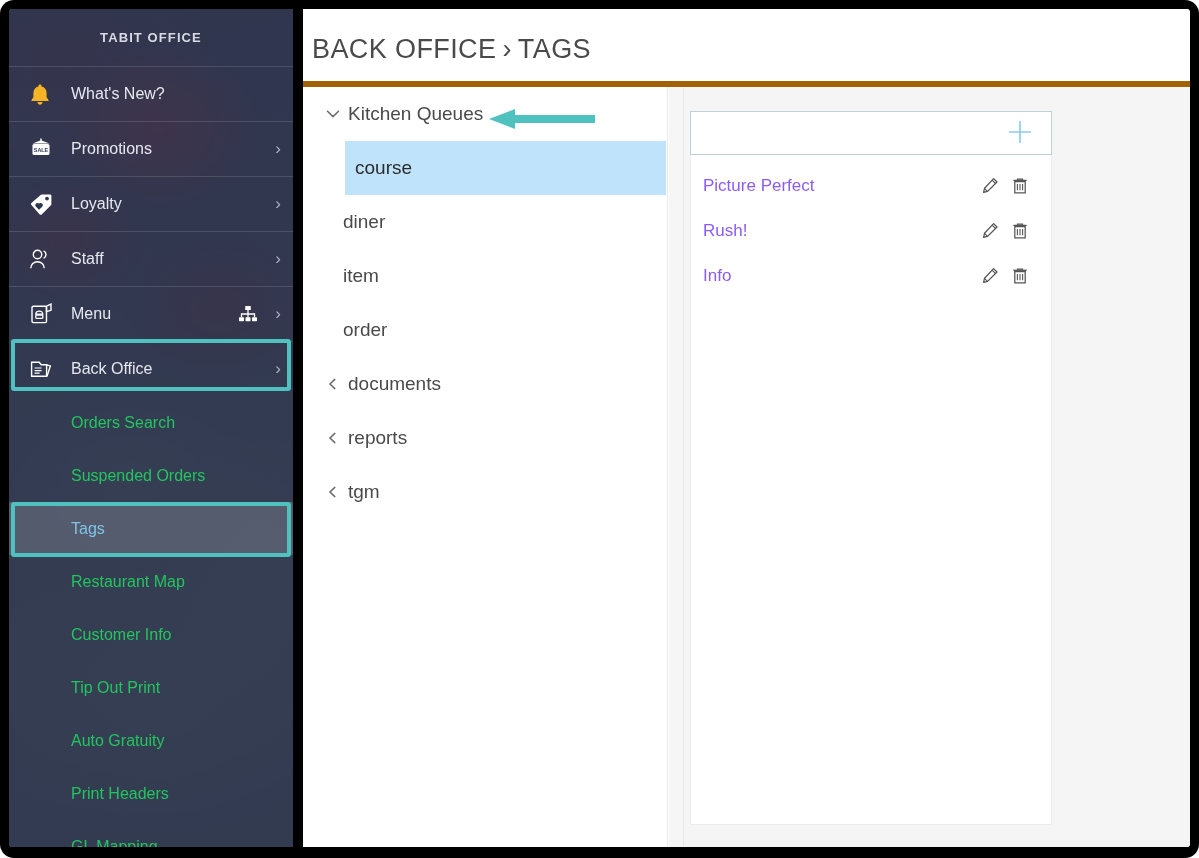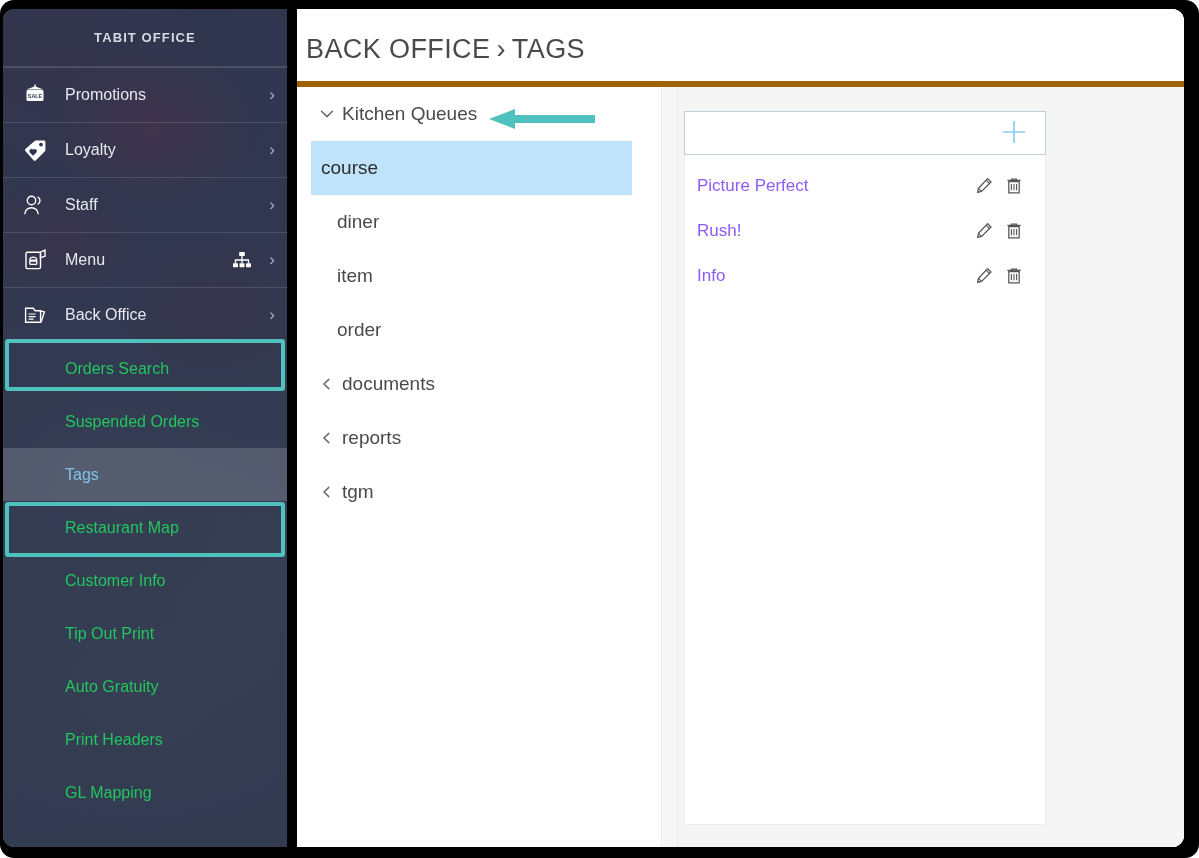--- a/index.html
+++ b/index.html
@@ -25,26 +25,26 @@
     position: absolute;
     left: 0; top: 0;
     width: 1199px;
     height: 858px;
     background: #000000;
     border-radius: 14px;
     box-sizing: border-box;
   }
   .frame-inner {
     position: absolute;
-    left: 3px;
+    left: 9px;
     top: 9px;
     width: 1181px;
     height: 838px;
     background: #ffffff;
-    border-radius: 12px;
+    border-radius: 4px;
     overflow: hidden;
   }
 
   
   #sidebar {
     position: absolute;
     left: 0;
     top: 0;
     width: 284px;
     height: 838px;
@@ -224,21 +224,21 @@
     height: 54px;
     line-height: 54px;
     font-size: 19px;
     color: #4a4a4a;
     padding-left: 40px;
     box-sizing: border-box;
   }
   .tree-leaf.selected {
     background: #bfe3fa;
     color: #2c2c2c;
-    margin-left: 14px;
+    margin-left: 42px;
     padding-left: 10px;
     width: 321px;
   }
 
   
   .col-gutter {
     position: absolute;
     left: 366px;
     top: 78px;
     width: 14px;
@@ -331,20 +331,30 @@
 
     <div id="sidebar">
       <div class="sb-photo"></div>
       <div class="sb-veil"></div>
       <div class="sb-veil-bottom"></div>
 
       <div id="sb-scroll">
         <div class="sb-title">TABIT OFFICE</div>
         <div class="sb-sep"></div>
 
+        <div class="sb-item">
+          <span class="ico">
+            <svg width="22" height="24" viewBox="0 0 22 24">
+              <path d="M11 2.4c.9 0 1.6.7 1.6 1.6v.5c3 .7 5 3.3 5 6.5v4.3l1.9 2.6c.3.4 0 1-.5 1H3c-.5 0-.8-.6-.5-1l1.9-2.6V11c0-3.2 2-5.8 5-6.5V4c0-.9.7-1.6 1.6-1.6z" fill="#f5b425"></path>
+              <path d="M8.4 20.1h5.2c0 1.4-1.2 2.6-2.6 2.6s-2.6-1.2-2.6-2.6z" fill="#f5b425"></path>
+            </svg>
+          </span>
+          <span class="lbl">What's New?</span>
+          <span class="chev"></span>
+        </div>
         <div class="sb-sep"></div>
 
         <div class="sb-item">
           <span class="ico">
             <svg width="24" height="24" viewBox="0 0 24 24">
               <path d="M12 1.5v3" stroke="#fff" stroke-width="1.4" fill="none"></path>
               <path d="M12 3.2 L20.5 6.5 H3.5 Z" fill="#fff"></path>
               <rect x="3.5" y="7" width="17" height="11" rx="1.6" fill="#fff"></rect>
               <text x="12" y="14.6" font-size="5.4" font-weight="bold" text-anchor="middle" fill="#2e3750" font-family="Liberation Sans, sans-serif">SALE</text>
             </svg>

